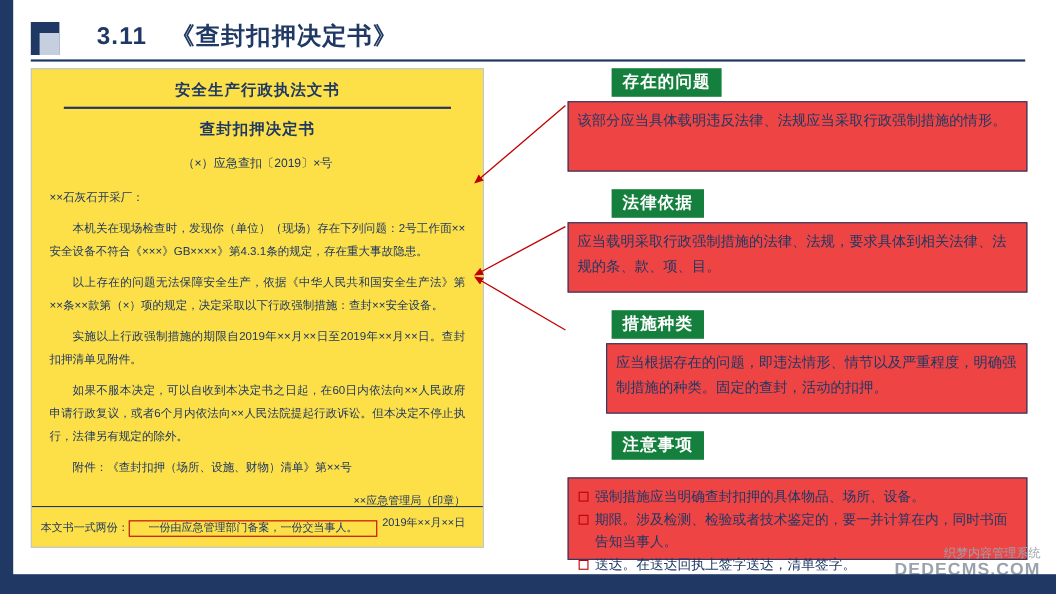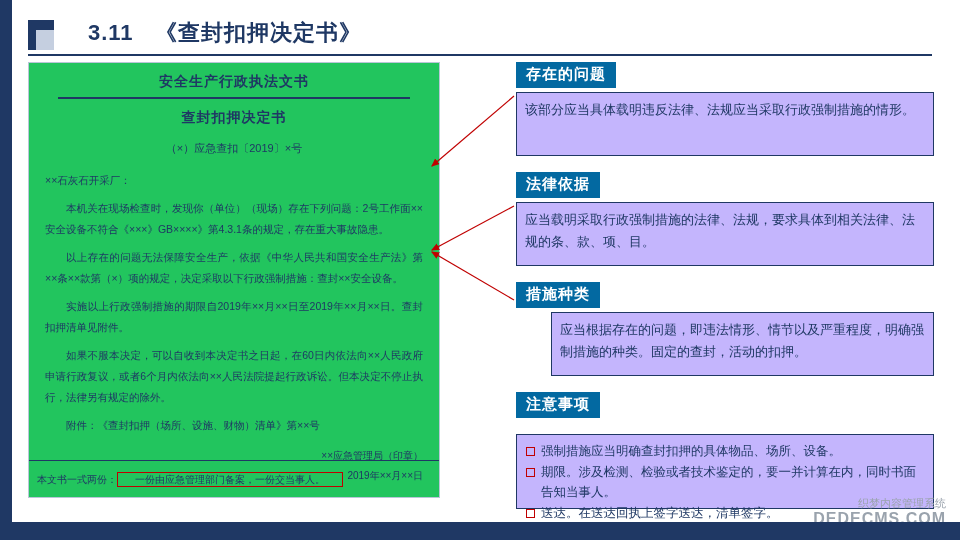--- a/index.html
+++ b/index.html
@@ -31,21 +31,21 @@
     font-size:22px; font-weight:bold; color:#1f3864;
     letter-spacing:1px; white-space:nowrap;
   }
   .header-rule {
     position:absolute; left:28px; top:54px; width:904px; height:2px;
     background:#1f3864;
   }
   
   .doc {
     position:absolute; left:28px; top:62px; width:412px; height:436px;
-    background:#22c55e;
+    background:#fde047;
     border:1px solid #b9c6d8;
     box-sizing:border-box;
     color:#1f3864;
   }
   .doc-title1 {
     text-align:center; font-size:14px; font-weight:bold;
     color:#1f3864; margin-top:10px; letter-spacing:1px;
   }
   .doc-rule {
     width:86%; height:2px; background:#1f3864; margin:6px auto 0 auto;
@@ -78,29 +78,30 @@
   .doc-footer .boxed {
     border:1px solid #c00000; padding:1px 17px;
   }
   
   .right {
     position:absolute; left:516px; top:62px; width:418px; height:452px;
   }
   .block { position:absolute; left:0; width:418px; }
   .tag {
     display:inline-block;
-    background:#0369a1; color:#ffffff;
+    background:#15803d; color:#ffffff;
     font-size:15px; font-weight:bold;
     padding:3px 10px 4px 10px;
     letter-spacing:1px;
+    margin-left:40px;
   }
   .panel {
     margin-top:4px;
     border:1px solid #1f3864;
-    background:#c4b5fd;
+    background:#ef4444;
     font-size:13px; line-height:22px;
     color:#1f3864;
     padding:6px 8px;
     box-sizing:border-box;
   }
   .bullets { margin:0; padding:0; list-style:none; }
   .bullets li {
     position:relative; padding-left:16px; margin:0 0 1px 0;
     font-size:12.5px; line-height:20px;
   }

